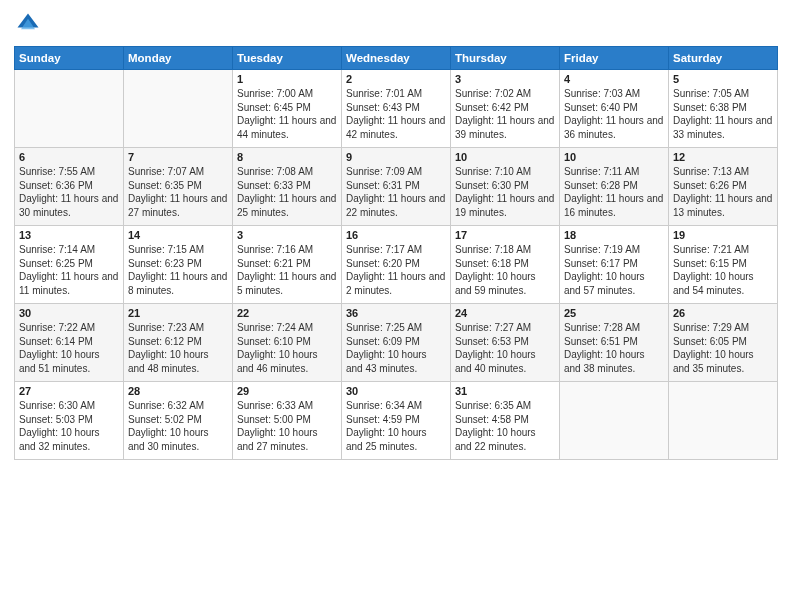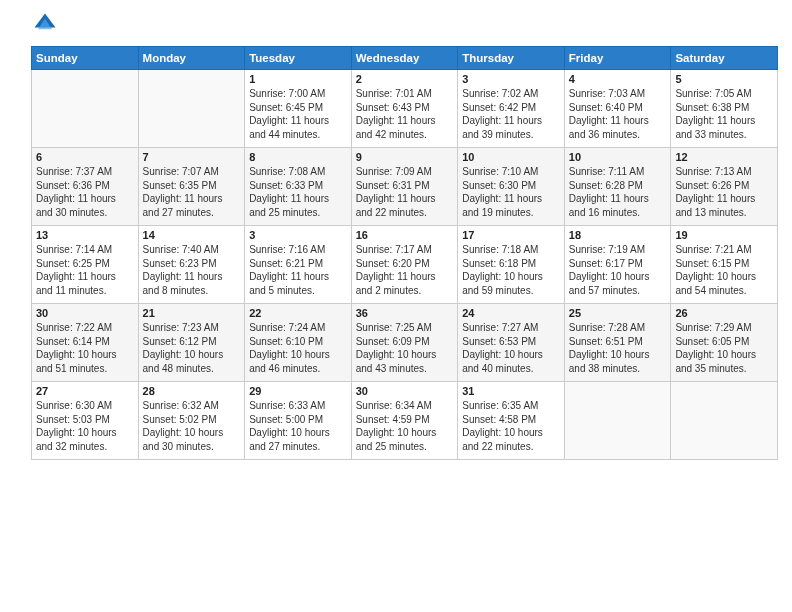--- a/index.html
+++ b/index.html
@@ -5,21 +5,21 @@
     * { box-sizing: border-box; margin: 0; padding: 0; }
     body {
       font-family: Arial, sans-serif;
       background: #fff;
       width: 792px;
       height: 612px;
       overflow: hidden;
     }
     .page {
       width: 792px;
-      padding: 10px 14px 8px 31px;
+      padding: 10px 14px 8px 14px;
     }
     .header {
       display: flex;
       justify-content: space-between;
       align-items: flex-start;
       margin-bottom: 8px;
     }
     .logo {
       display: flex;
       align-items: center;
@@ -161,21 +161,21 @@
           <td>
             <div class="day-num">5</div>
             <div class="day-info">Sunrise: 7:05 AM
 Sunset: 6:38 PM
 Daylight: 11 hours and 33 minutes.</div>
           </td>
         </tr>
         <tr>
           <td>
             <div class="day-num">6</div>
-            <div class="day-info">Sunrise: 7:37 AM
+            <div class="day-info">Sunrise: 7:55 AM
 Sunset: 6:36 PM
 Daylight: 11 hours and 30 minutes.</div>
           </td>
           <td>
             <div class="day-num">7</div>
             <div class="day-info">Sunrise: 7:07 AM
 Sunset: 6:35 PM
 Daylight: 11 hours and 27 minutes.</div>
           </td>
           <td>
@@ -211,21 +211,21 @@
         </tr>
         <tr>
           <td>
             <div class="day-num">13</div>
             <div class="day-info">Sunrise: 7:14 AM
 Sunset: 6:25 PM
 Daylight: 11 hours and 11 minutes.</div>
           </td>
           <td>
             <div class="day-num">14</div>
-            <div class="day-info">Sunrise: 7:40 AM
+            <div class="day-info">Sunrise: 7:15 AM
 Sunset: 6:23 PM
 Daylight: 11 hours and 8 minutes.</div>
           </td>
           <td>
             <div class="day-num">3</div>
             <div class="day-info">Sunrise: 7:16 AM
 Sunset: 6:21 PM
 Daylight: 11 hours and 5 minutes.</div>
           </td>
           <td>

